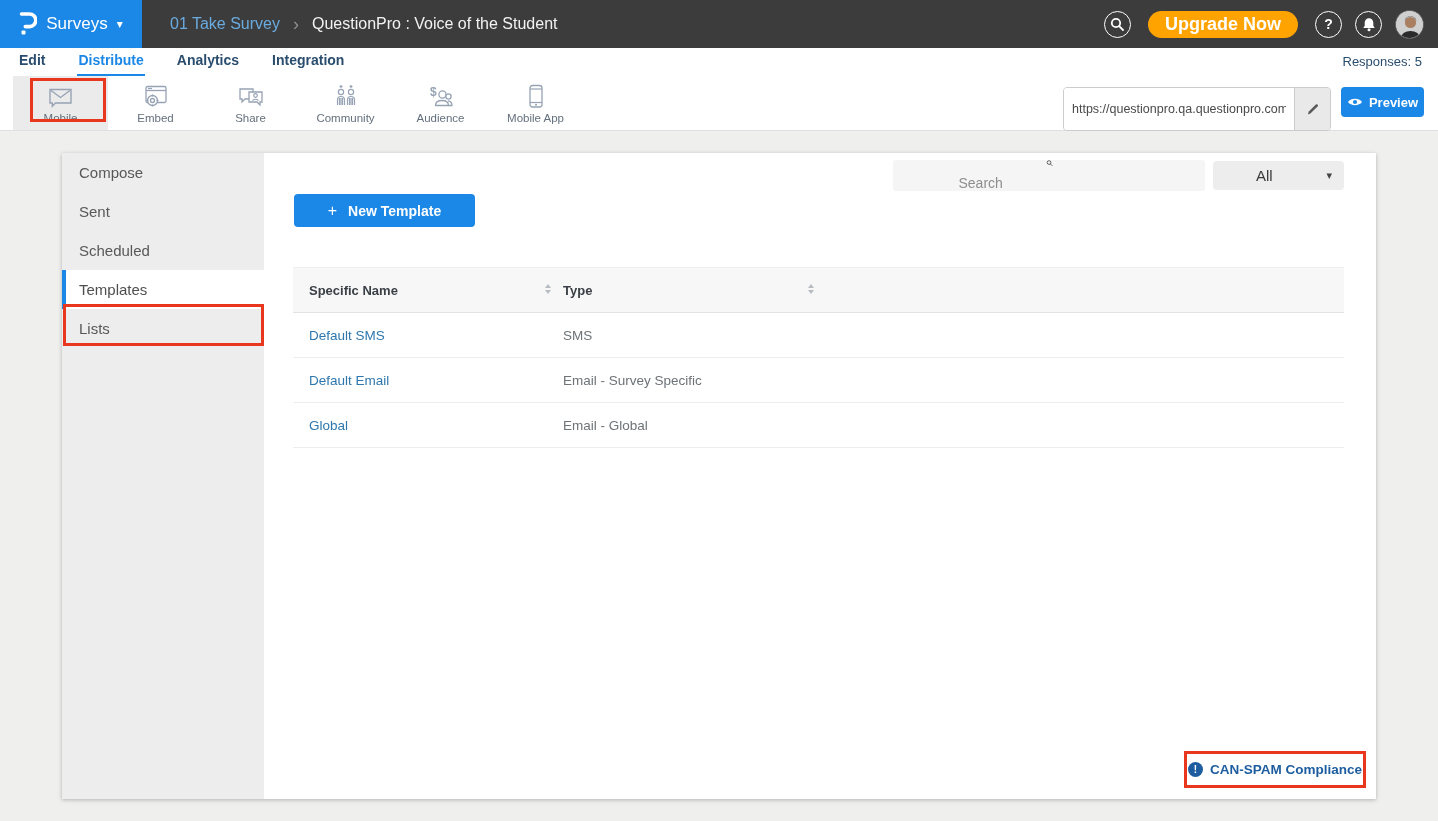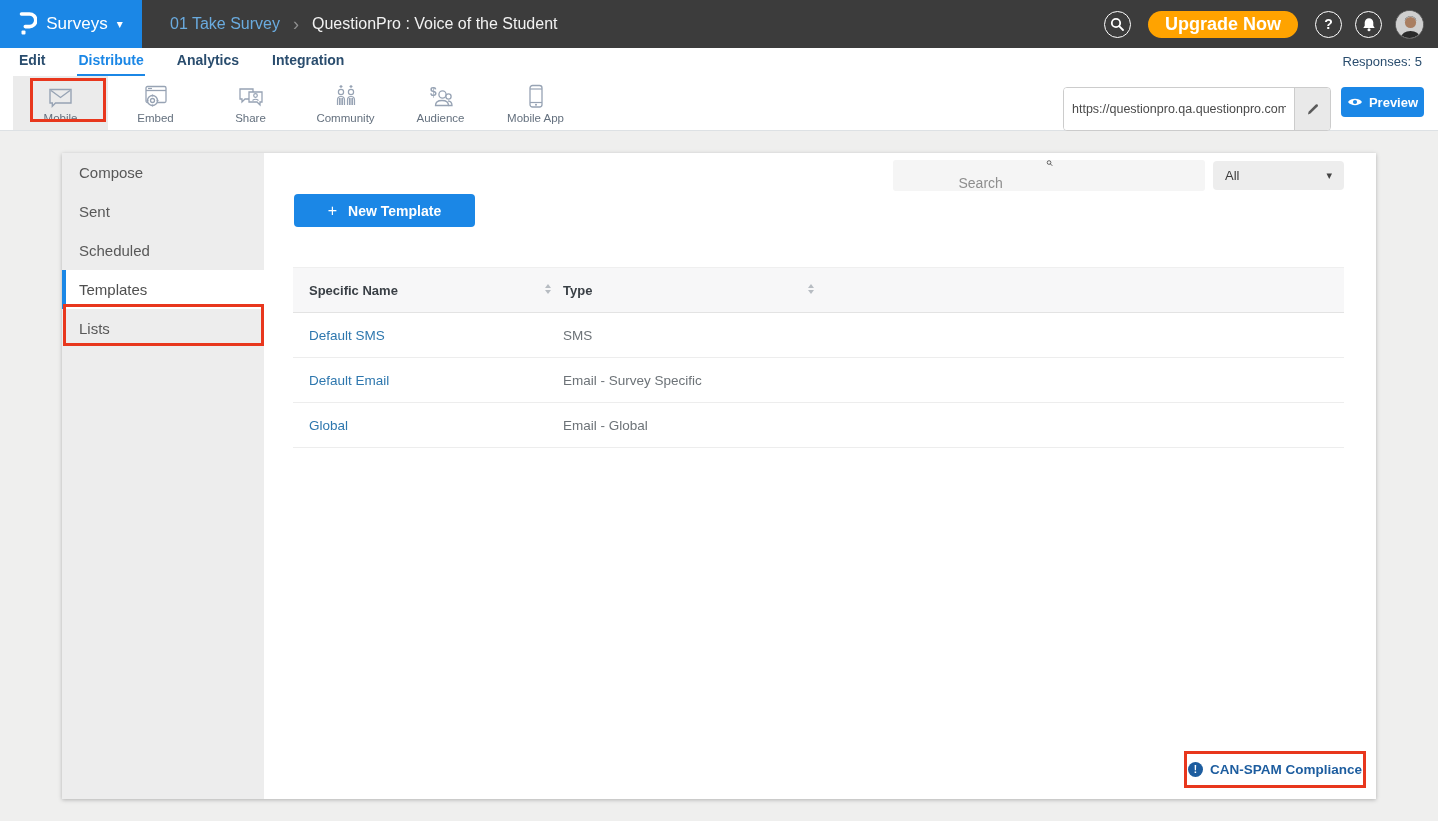--- a/index.html
+++ b/index.html
@@ -69,21 +69,21 @@
   .anno-templates { left:1px; top:151px; width:201px; height:42px; }
 
   .content { position:relative; flex:1; background:#fff; }
   .search-box { position:absolute; left:629px; top:7px; width:312px; height:31px;
     background:#f5f5f5; border-radius:3px; display:flex; align-items:center; padding:0 12px; gap:9px;flex-direction:column; }
   .search-input { flex:1; border:none; outline:none; background:transparent; font-size:14px;
     color:#444; font-family:"Liberation Sans", sans-serif; }
   .search-input::placeholder { color:#8e8e8e; }
   .filter-dd { position:absolute; left:949px; top:8px; width:131px; height:29px; background:#ededed;
     border-radius:4px; display:flex; align-items:center; padding:0 12px; cursor:pointer; }
-  .filter-val { font-size:13px; color:#3a3a3a; flex:1; }
+  .filter-val { font-size:15px; color:#3a3a3a; flex:1;margin-left:31px; }
   .filter-dd .caret { color:#444; font-size:11px; }
 
   .new-template-btn { position:absolute; left:30px; top:41px; width:181px; height:33px;
     background:#1b87e6; border:none; border-radius:4px; color:#fff; cursor:pointer;
     font-family:"Liberation Sans", sans-serif; display:flex; align-items:center;
     justify-content:center; gap:11px; }
   .nt-plus { font-size:16px; font-weight:normal; }
   .nt-label { font-size:14px; font-weight:bold; }
 
   

